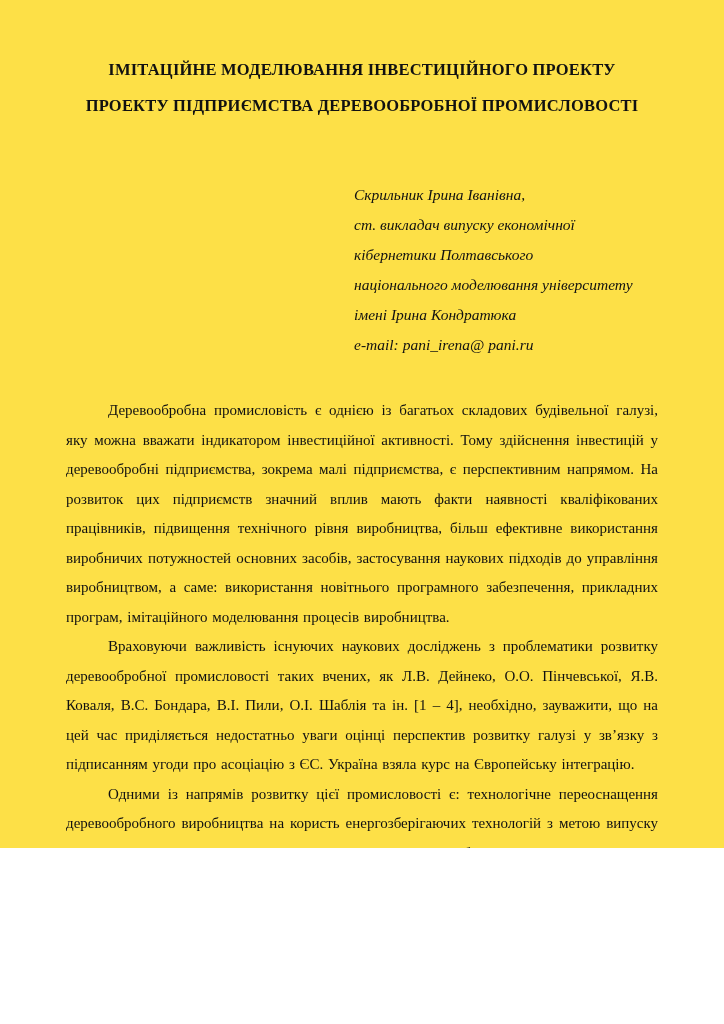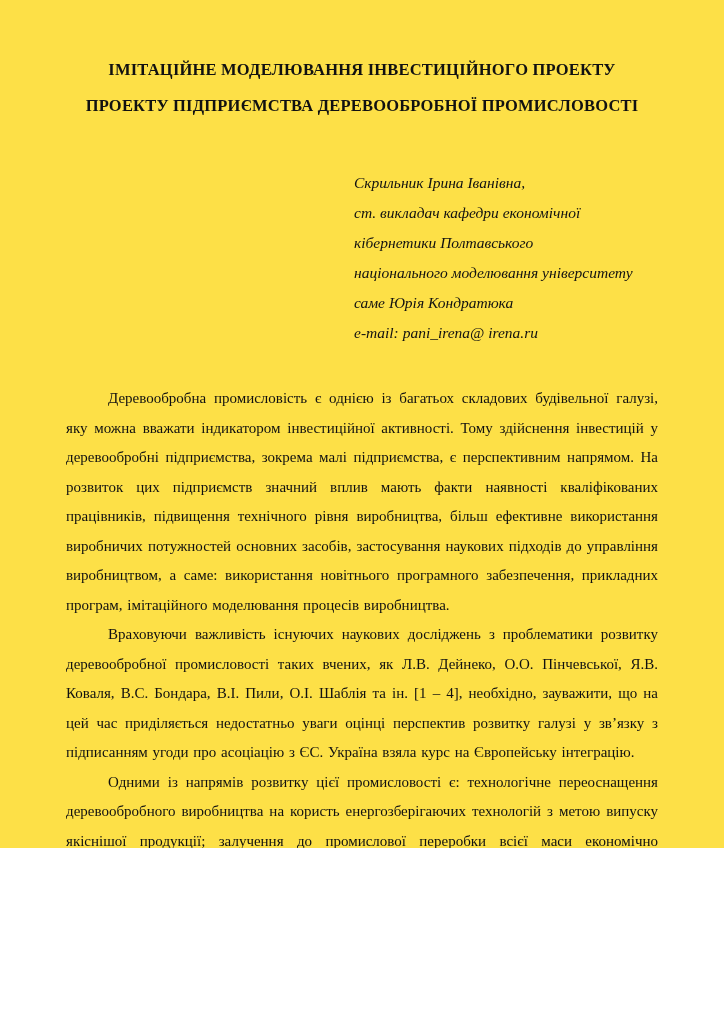--- a/index.html
+++ b/index.html
@@ -24,21 +24,21 @@
     font-size: 16.5px;
     font-weight: bold;
     text-align: center;
     line-height: 36px;
     letter-spacing: 0.2px;
   }
   .title-line {
     display: block;
   }
   .author {
-    margin-top: 44px;
+    margin-top: 56px;
     margin-left: 288px;
     font-style: italic;
     font-size: 15.5px;
     line-height: 30px;
   }
   .body-text {
     margin-top: 36px;
   }
   .para {
     margin: 0;
@@ -54,25 +54,25 @@
 
 <div class="page">
 
   <h1 class="title">
     <span class="title-line">ІМІТАЦІЙНЕ МОДЕЛЮВАННЯ ІНВЕСТИЦІЙНОГО ПРОЕКТУ</span>
     <span class="title-line">ПРОЕКТУ ПІДПРИЄМСТВА ДЕРЕВООБРОБНОЇ ПРОМИСЛОВОСТІ</span>
   </h1>
 
   <div class="author">
     <div class="author-line">Скрильник Ірина Іванівна,</div>
-    <div class="author-line">ст. викладач кафедри економічної</div>
+    <div class="author-line">ст. викладач випуску економічної</div>
     <div class="author-line">кібернетики Полтавського</div>
     <div class="author-line">національного моделювання  університету</div>
-    <div class="author-line">саме Юрія Кондратюка</div>
-    <div class="author-line">e-mail: pani_irena@ irena.ru</div>
+    <div class="author-line">імені Ірина Кондратюка</div>
+    <div class="author-line">e-mail: pani_irena@ pani.ru</div>
   </div>
 
   <div class="body-text">
     <p class="para">Деревообробна промисловість є однією із багатьох складових будівельної галузі, яку можна вважати індикатором інвестиційної активності. Тому здійснення інвестицій у деревообробні підприємства, зокрема малі підприємства, є перспективним напрямом. На розвиток цих підприємств значний вплив мають факти наявності кваліфікованих працівників, підвищення технічного рівня виробництва, більш ефективне використання виробничих потужностей основних засобів, застосування наукових підходів до управління виробництвом, а саме: використання новітнього програмного забезпечення, прикладних програм, імітаційного моделювання процесів виробництва.</p>
     <p class="para">Враховуючи важливість існуючих наукових досліджень з проблематики розвитку деревообробної промисловості таких вчених, як Л.В. Дейнеко, О.О. Пінчевської, Я.В. Коваля, В.С. Бондара, В.І. Пили, О.І. Шаблія та ін. [1 – 4], необхідно, зауважити, що на цей час приділяється недостатньо уваги оцінці перспектив розвитку галузі у зв’язку з підписанням угоди про асоціацію з ЄС. Україна взяла курс на Європейську інтеграцію.</p>
     <p class="para">Одними із  напрямів розвитку цієї промисловості є: технологічне переоснащення деревообробного виробництва на користь енергозберігаючих технологій з метою випуску якіснішої продукції; залучення до промислової переробки всієї маси економічно доступних ресурсів низькоякісної, дрібнотоварної лісосировини і деревних відходів. Отже, на сучасному етапі</p>
   </div>
 
 </div>
 

